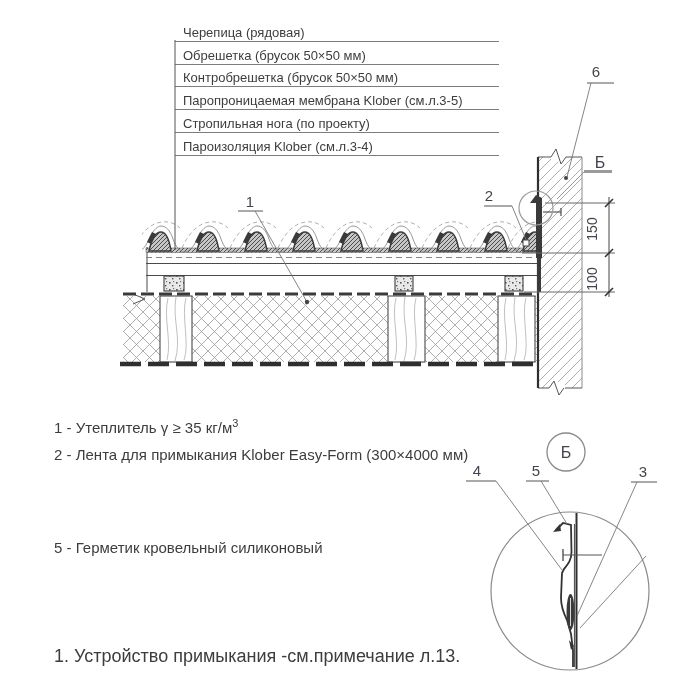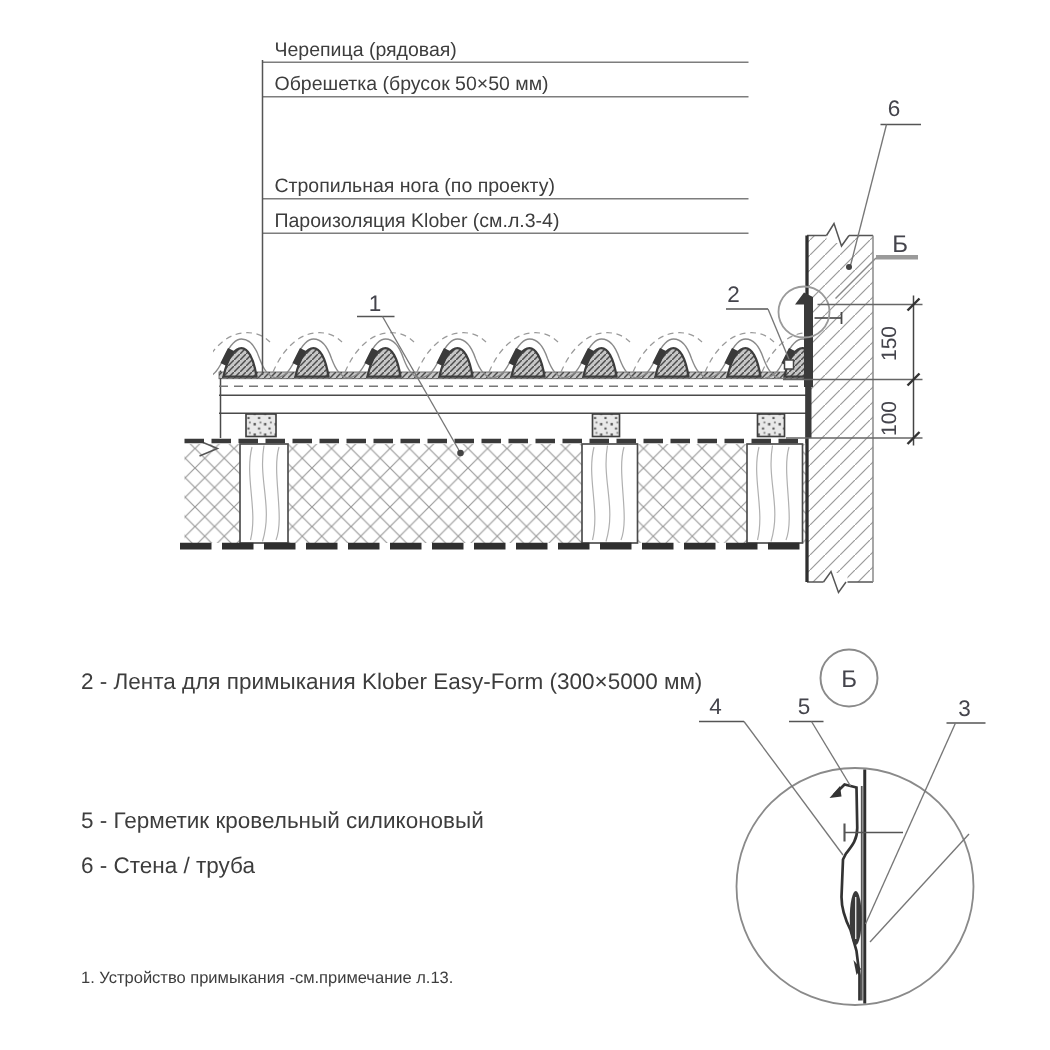--- a/index.html
+++ b/index.html
@@ -10,32 +10,34 @@
   .stack-label{
     position:absolute;left:175px;width:316px;
     font-size:13px;line-height:14px;padding:0 0 1px 8px;
     border-bottom:1px solid #7d7d7d;white-space:nowrap;
   }
   .legend-row{
     position:absolute;left:54px;font-size:15px;line-height:17px;white-space:pre;
   }
   .legend-sup{font-size:11px;vertical-align:super;}
   .note-row{
-    position:absolute;left:54px;top:646px;font-size:11px;white-space:pre;
+    position:absolute;left:54px;top:646px;font-size:18px;white-space:pre;
   }
   svg{position:absolute;left:0;top:0;}
   svg text{font-family:"Liberation Sans",sans-serif;fill:#44444c;}
 </style>
 </head>
 <body>
 
 <div id="stage">
 
   <div class="stack-label" style="top:26px">Черепица (рядовая)</div>
   <div class="stack-label" style="top:49px">Обрешетка (брусок 50×50 мм)</div>
+  <div class="stack-label" style="top:71px">Контробрешетка (брусок 50×50 мм)</div>
+  <div class="stack-label" style="top:94px">Паропроницаемая мембрана Klober (см.л.3-5)</div>
   <div class="stack-label" style="top:117px">Стропильная нога (по проекту)</div>
   <div class="stack-label" style="top:140px">Пароизоляция Klober (см.л.3-4)</div>
 
   <svg width="700" height="700" viewBox="0 0 700 700">
     <defs>
       <pattern id="xhatch" width="13" height="13" patternUnits="userSpaceOnUse">
         <path d="M0,0 L13,13 M13,0 L0,13" stroke="#9a9a9a" stroke-width="0.8" fill="none"></path>
       </pattern>
       <pattern id="whatch" width="10" height="10" patternUnits="userSpaceOnUse">
         <path d="M0,10 L10,0" stroke="#9a9a9a" stroke-width="0.8" fill="none"></path>
@@ -191,19 +193,19 @@
       </g>
       <g>
         <text x="643" y="477" text-anchor="middle" font-size="15">3</text>
         <line x1="631" y1="482" x2="657" y2="482" stroke="#555" stroke-width="1"></line>
         <line x1="637" y1="482" x2="577" y2="616" stroke="#777" stroke-width="0.9"></line>
         <line x1="646" y1="556" x2="580" y2="628" stroke="#777" stroke-width="0.9"></line>
       </g>
     </g>
   </svg>
 
-  <div class="legend-row" style="top:446px"><span>2 - Лента для примыкания Klober Easy-Form (300×5000 мм)</span></div>
+  <div class="legend-row" style="top:415px"><span>1 - Утеплитель γ ≥ 35 кг/м</span><span class="legend-sup">3</span></div>
+  <div class="legend-row" style="top:446px"><span>2 - Лента для примыкания Klober Easy-Form (300×4000 мм)</span></div>
   <div class="legend-row" style="top:539px"><span>5 - Герметик кровельный силиконовый</span></div>
-  <div class="legend-row" style="top:569px"><span>6 - Стена / труба</span></div>
 
   <div class="note-row">1. Устройство примыкания -см.примечание л.13.</div>
 
 </div>
 
 </body></html>

